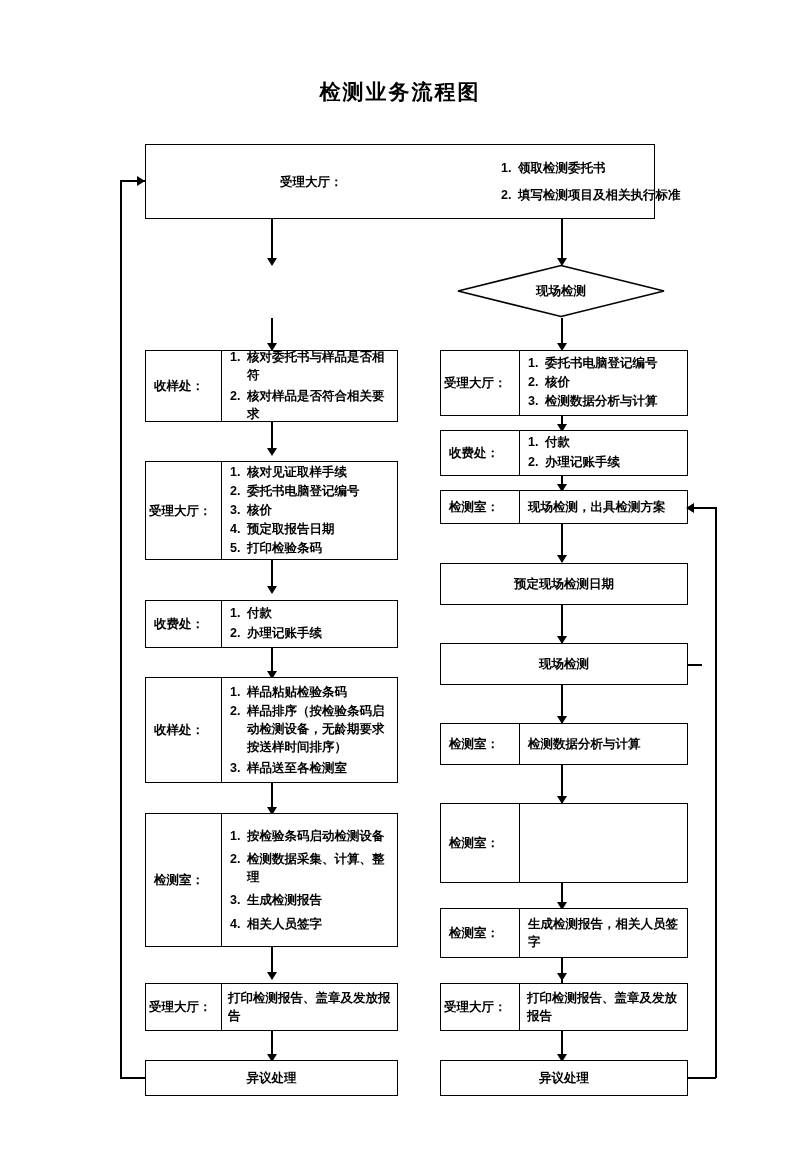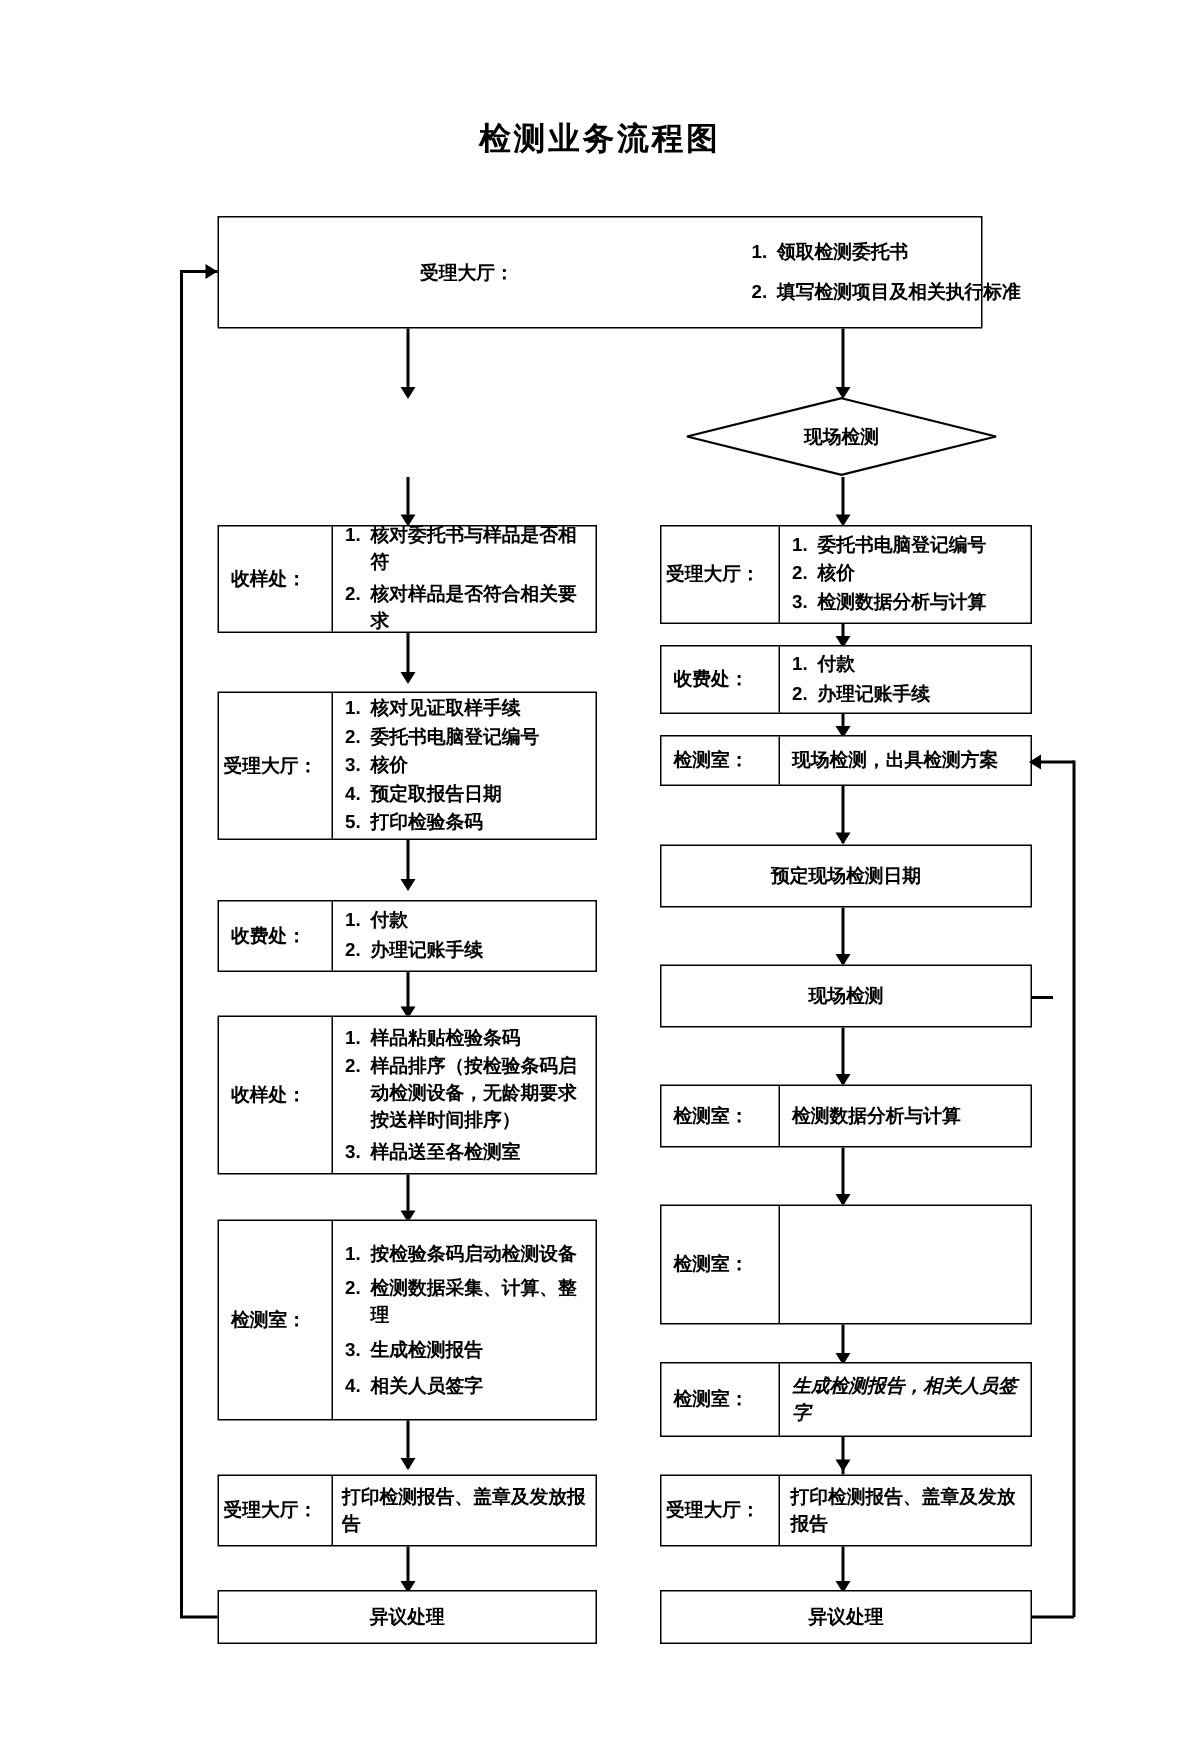--- a/index.html
+++ b/index.html
@@ -325,21 +325,21 @@
     <div class="divider" style="left:78px;"></div>
     <div class="label vcenter" style="left:8px;">检测室：</div>
   </div>
 
   <div class="line vline" style="left:561px; top:883px; height:25px;"></div>
   <div class="arrow down" style="left:556.5px; top:902px;"></div>
 
   <div class="box" style="left:440px; top:908px; width:248px; height:50px;">
     <div class="divider" style="left:78px;"></div>
     <div class="label vcenter" style="left:8px;">检测室：</div>
-    <div class="content vcenter" style="left:87px; width:156px;font-style:italic;">生成检测报告，相关人员签字</div>
+    <div class="content vcenter" style="left:87px; width:156px;">生成检测报告，相关人员签字</div>
   </div>
 
   <div class="line vline" style="left:561px; top:958px; height:25px;"></div>
   <div class="arrow down" style="left:556.5px; top:973px;"></div>
 
   <div class="box" style="left:440px; top:983px; width:248px; height:48px;">
     <div class="divider" style="left:78px;"></div>
     <div class="label vcenter" style="left:3px;">受理大厅：</div>
     <div class="content vcenter" style="left:86px; width:158px;">打印检测报告、盖章及发放报告</div>
   </div>

